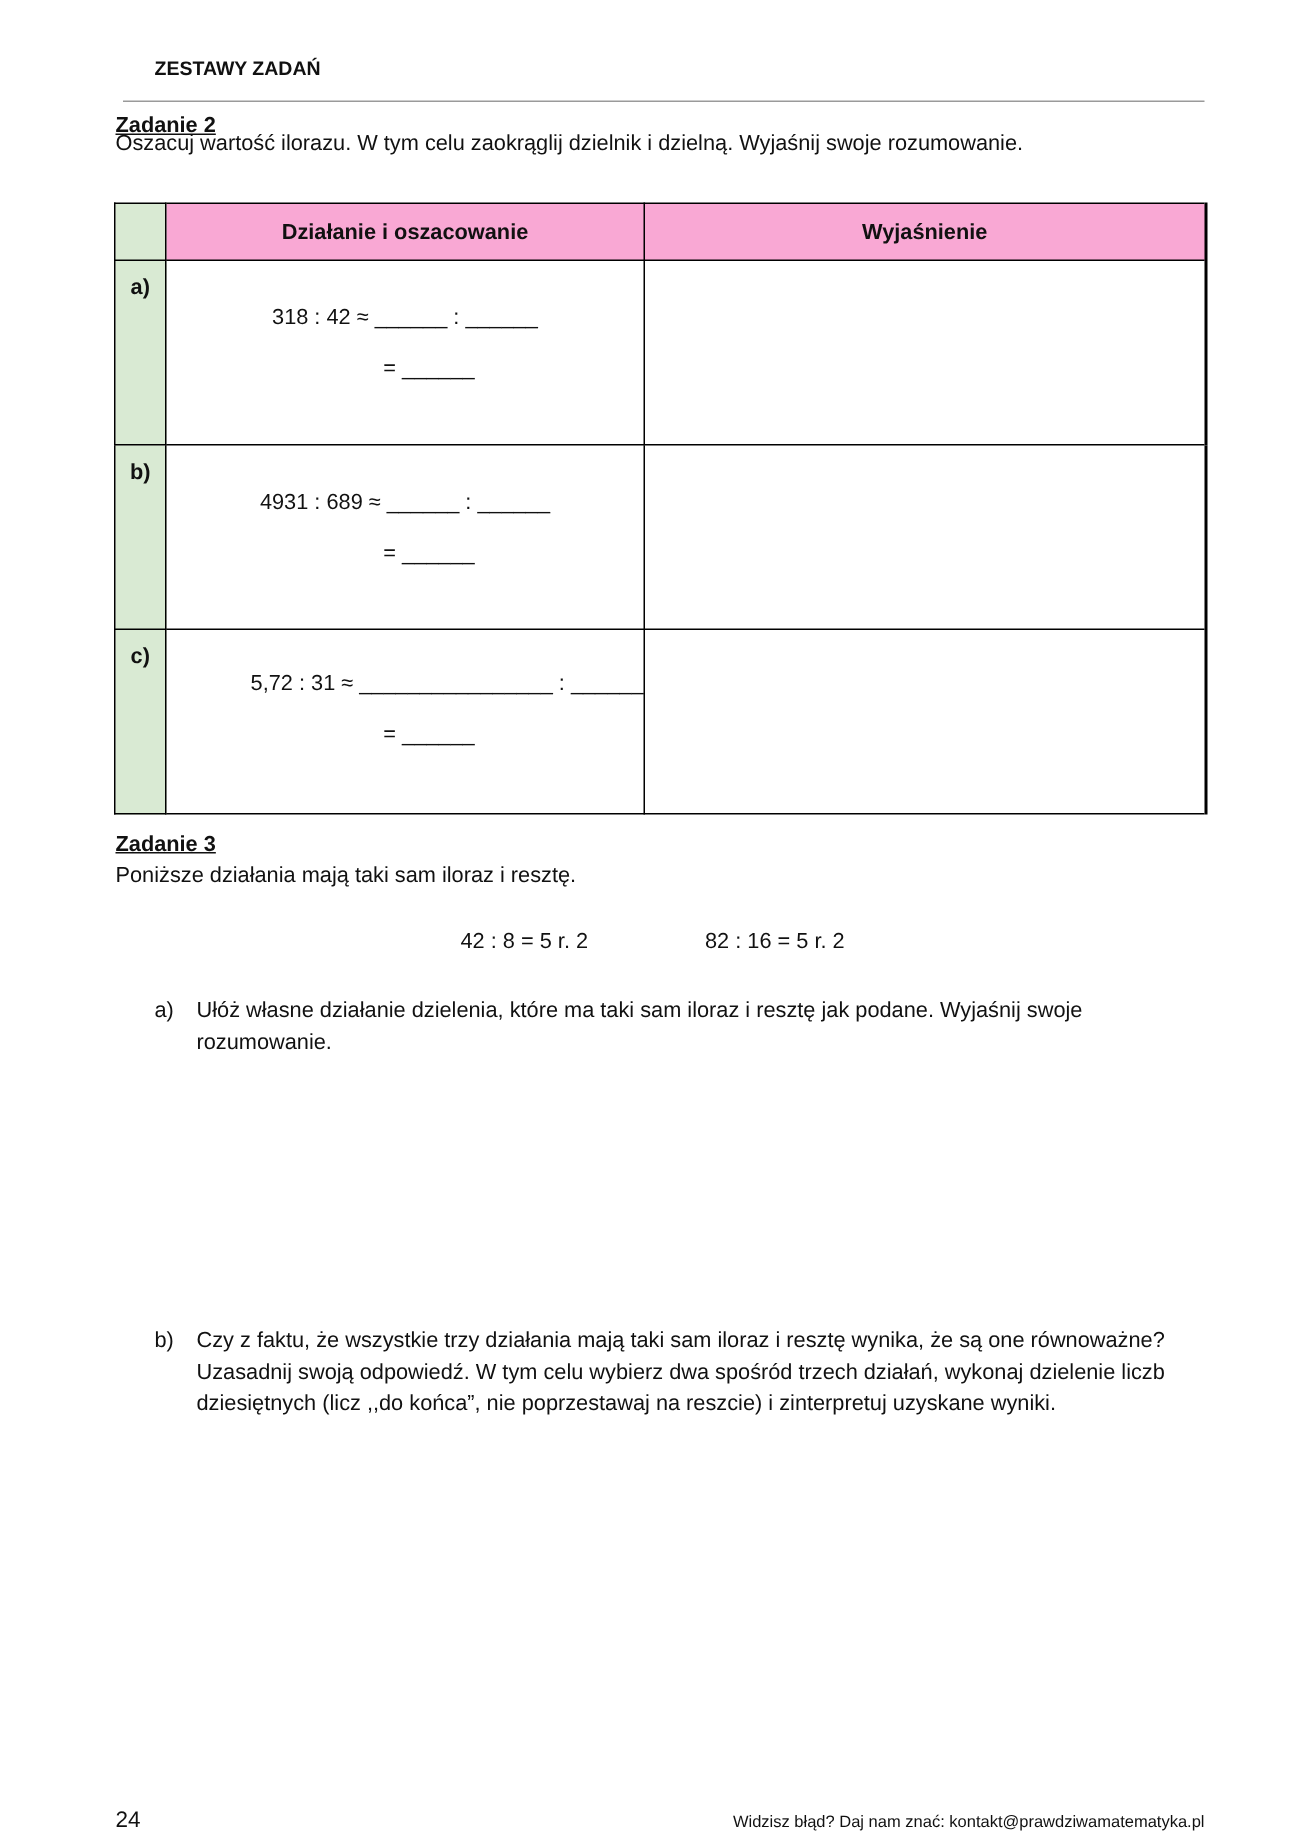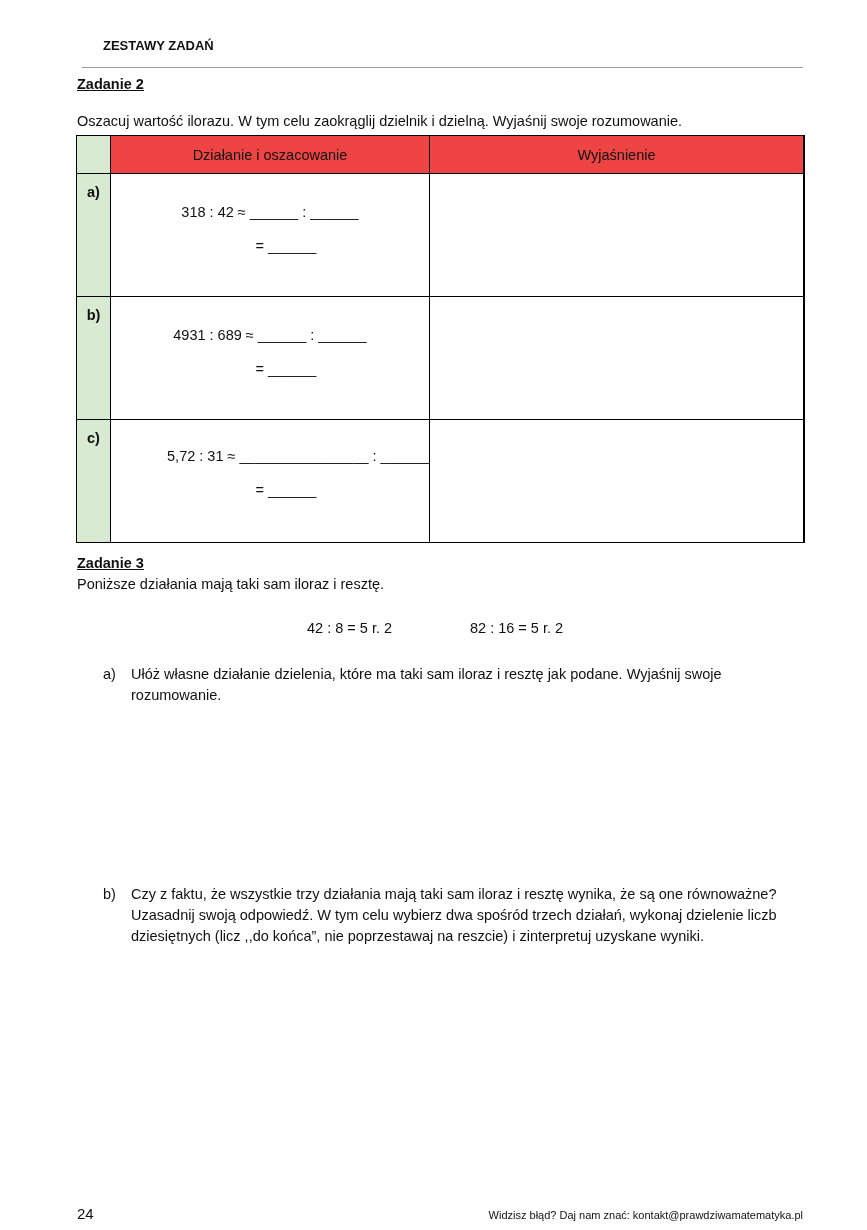--- a/index.html
+++ b/index.html
@@ -18,21 +18,21 @@
     }
     .task-title {
       position: absolute; left: 77px; font-weight: bold; text-decoration: underline; font-size: 14.5px;
     }
     .task-text { position: absolute; left: 77px; font-size: 14.5px; }
     table.est {
       position: absolute; left: 76px; top: 135px; width: 729px;
       border-collapse: collapse; font-size: 14.5px;
     }
     table.est td, table.est th { border: 1px solid #000; padding: 0; }
-    table.est th { background: #ef4444; height: 37px; font-weight: normal; text-align: center; font-size: 14.5px; }
+    table.est th { background: #f9a8d4; height: 37px; font-weight: bold; text-align: center; font-size: 14.5px; }
     table.est .label-col { width: 33px; background: #d9ead3; vertical-align: top; font-weight: bold; text-align: center; padding-top: 10px; }
     table.est .op-col { width: 318px; text-align: center; vertical-align: top; }
     table.est .exp-col { border-right: 2px solid #000; }
     table.est tr.row td { height: 112px; }
     .op-line1 { margin-top: 30px; }
     .op-line2 { margin-top: 18px; padding-left: 32px; }
     .row-c .op-line1 { margin-top: 28px; text-align: right; padding-left: 8px; }
     .ops-line {
       position: absolute; top: 620px; left: 0; width: 867px; font-size: 14.5px;
     }
@@ -46,21 +46,21 @@
   </style>
 </head>
 <body>
 
 <div class="header">
   <span class="left">ZESTAWY ZADAŃ</span>
 </div>
 <div class="header-rule"></div>
 
 <div class="task-title" style="top:76px;">Zadanie 2</div>
-<div class="task-text" style="top:113px;text-align:center;">Oszacuj wartość ilorazu. W tym celu zaokrąglij dzielnik i dzielną. Wyjaśnij swoje rozumowanie.</div>
+<div class="task-text" style="top:88px;text-align:center;">Oszacuj wartość ilorazu. W tym celu zaokrąglij dzielnik i dzielną. Wyjaśnij swoje rozumowanie.</div>
 
 <table class="est">
   <tbody>
       <tr>
     <th class="label-col" style="padding-top:0;"></th>
     <th class="op-col" style="vertical-align:middle;">Działanie i oszacowanie</th>
     <th class="exp-col">Wyjaśnienie</th>
   </tr>
   <tr class="row">
     <td class="label-col">a)</td>

